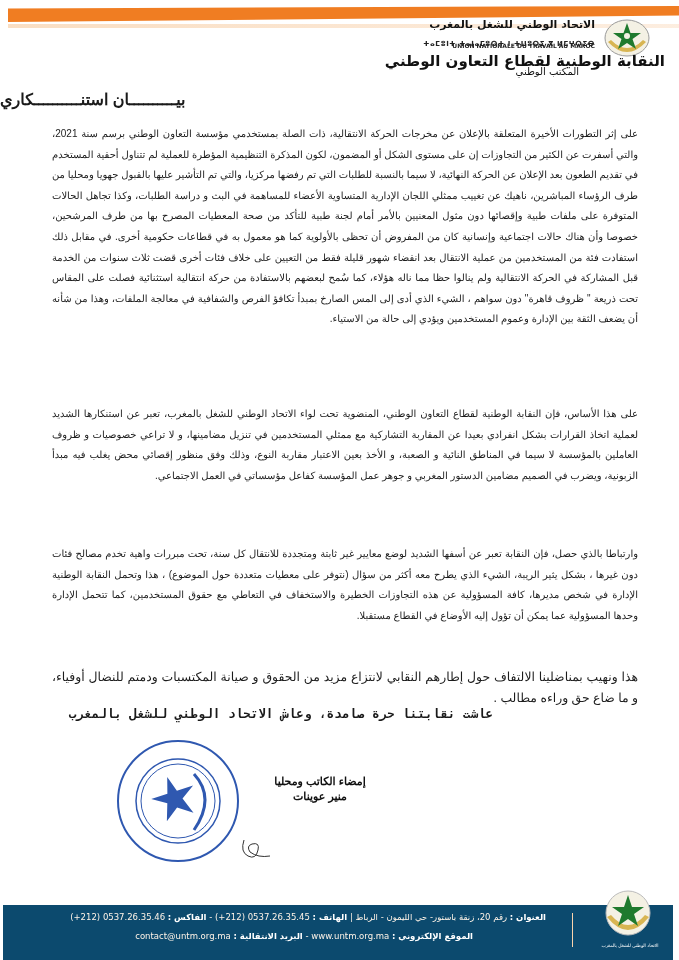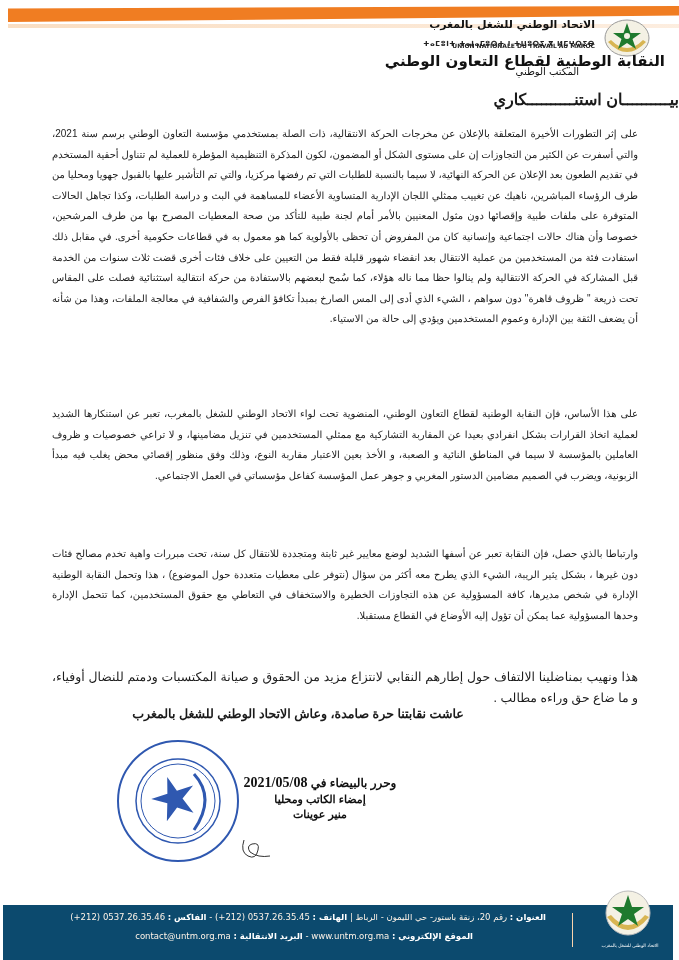--- a/index.html
+++ b/index.html
@@ -21,36 +21,36 @@
     .logo {
       position: absolute; right: 28px; top: 4px; width: 48px; height: 40px;
     }
     .org-ar { position: absolute; right: 84px; top: 4px; font-size: 11px; font-weight: bold; color: #111; white-space: nowrap; }
     .org-tif { position: absolute; right: 84px; top: 18px; font-size: 7px; font-weight: bold; color: #222; letter-spacing: .6px; direction: ltr; white-space: nowrap; margin-top: 8px; }
     .org-fr { position: absolute; right: 84px; top: 28px; font-size: 6px; font-weight: bold; color: #222; direction: ltr; white-space: nowrap; }
     .syndicate { position: absolute; right: 14px; top: 38px; font-size: 15px; font-weight: bold; color: #111; white-space: nowrap; letter-spacing: .5px; }
     .bureau { position: absolute; right: 100px; top: 52px; font-size: 10px; font-weight: normal; color: #111; white-space: nowrap; }
 
     .title {
-      position: absolute; left: 0; width: 679px; top: 90px; text-align: right;
+      position: absolute; left: 0; width: 679px; top: 90px; text-align: left;
       font-size: 16px; font-weight: bold; font-family: "Liberation Sans", sans-serif;
     }
 
     .body-text {
       position: absolute; left: 52px; width: 586px;
       font-family: "Liberation Sans", sans-serif; font-size: 10px; line-height: 20.6px;
       text-align: justify; text-align-last: right; color: #1c1c1c;
     }
     .p1 { top: 124px; }
     .p2 { top: 404px; }
     .p3 { top: 544px; }
     .p4 { top: 667px; font-weight: normal; font-size: 12.4px; }
     .slogan {
-      position: absolute; left: 17px; width: 562px; top: 706px; text-align: center;
-      font-family: Liberation Sans, sans-serif; font-size: 12.6px; font-weight: bold;
+      position: absolute; left: 0; width: 562px; top: 706px; text-align: center;
+      font-family: Liberation Mono, monospace; font-size: 12.6px; font-weight: bold;
     }
 
     .sign-block {
       position: absolute; left: 240px; top: 774px; width: 160px; text-align: center;
       font-family: "Liberation Sans", sans-serif; font-weight: bold; color: #111;
     }
     .sign-place { font-size: 12px; line-height: 18px; }
     .sign-date { font-family: "Liberation Serif", serif; font-size: 14px; }
     .sign-role, .sign-name { font-size: 11px; line-height: 15px; }
 
@@ -113,24 +113,20 @@
   </text>
   <polygon points="62,38 67,54 84,54 70,63 76,80 62,70 48,80 54,63 40,54 57,54" fill="#2f58b0" transform="rotate(-18 62 60)"></polygon>
   <path d="M82 36 Q104 60 82 92" fill="none" stroke="#2f58b0" stroke-width="3"></path>
 </svg>
 
 <svg class="signature" viewBox="0 0 36 30">
   <path d="M6 8 Q2 20 10 24 Q18 28 20 18 Q22 10 14 12 Q8 14 12 20 Q20 26 32 24" fill="none" stroke="#333" stroke-width="1"></path>
 </svg>
 
 <div class="sign-block">
-  <div class="sign-place">
-    <span>وحرر بالبيضاء في</span>
-    <span class="sign-date">2021/05/08</span>
-  </div>
   <div class="sign-role">إمضاء الكاتب ومحليا</div>
   <div class="sign-name">منير عوينات</div>
 </div>
 
 <div class="footer">
   <div class="footer-line1">
     <b>العنوان :</b>
     <span>رقم 20، زنقة باستور- حي الليمون - الرباط</span> |
     <b>الهاتف :</b>
     <span>0537.26.35.45 (212+)</span> -

